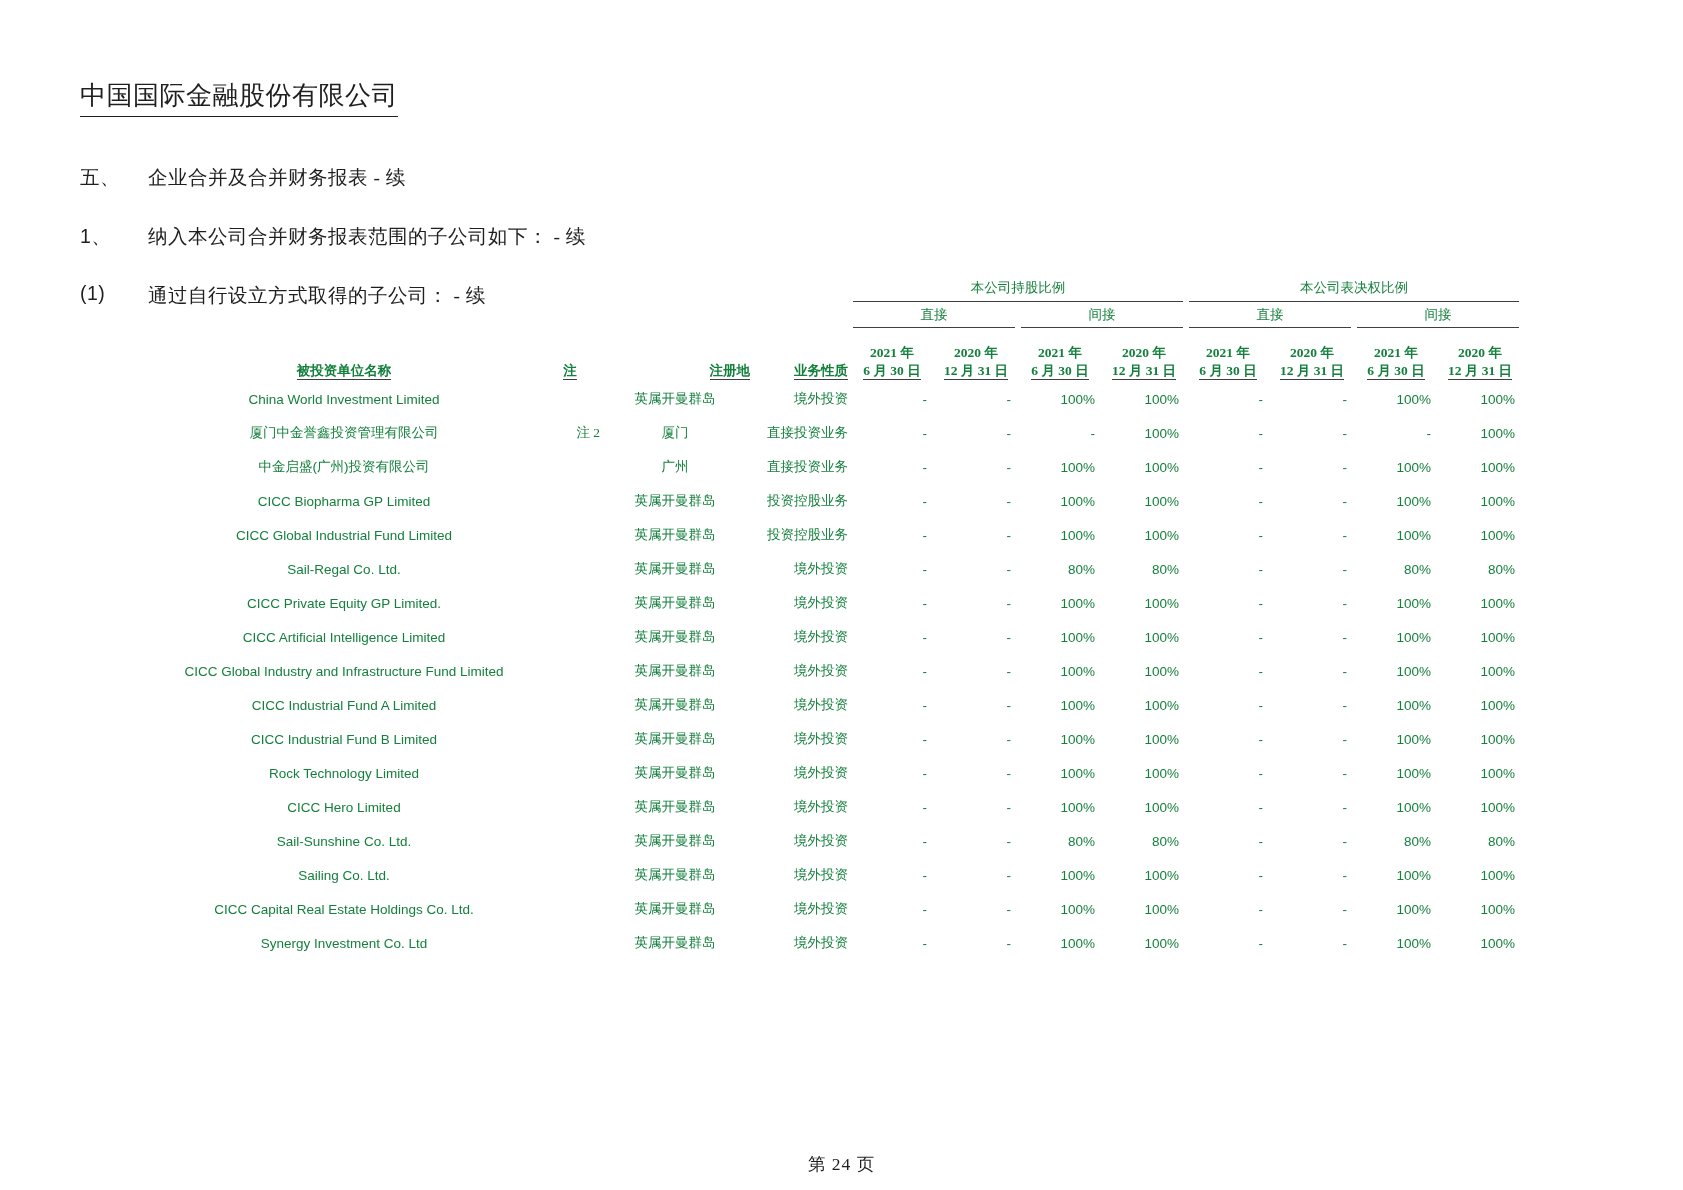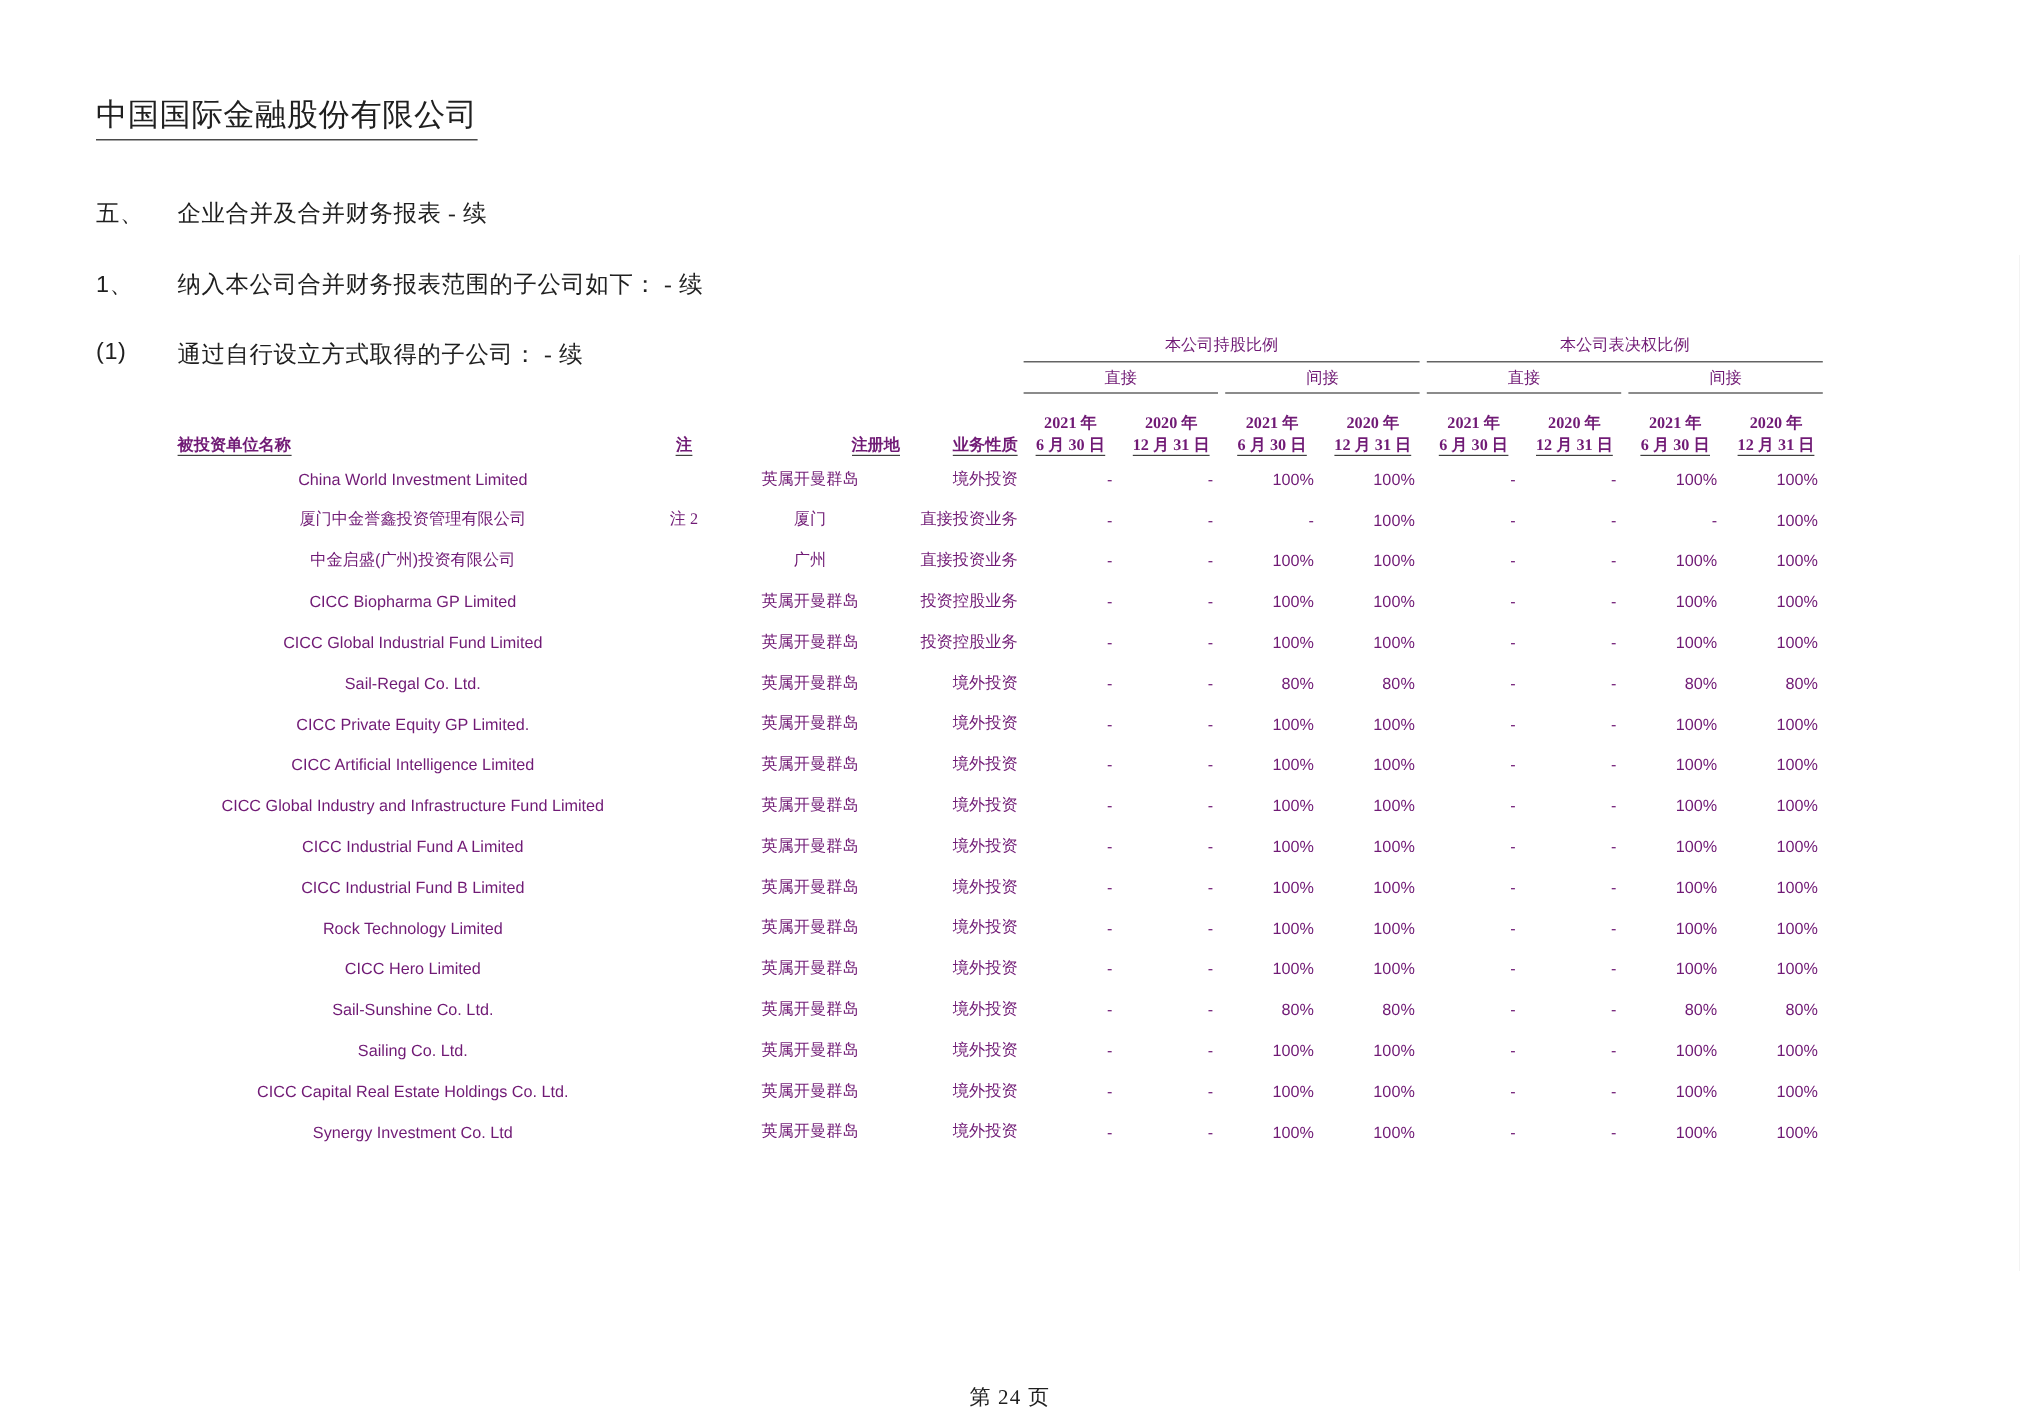--- a/index.html
+++ b/index.html
@@ -39,49 +39,49 @@
   .section.s3 { top: 282px; }
 
   table.subs {
     position: absolute;
     top: 274px;
     left: 148px;
     width: 1374px;
     border-collapse: collapse;
     table-layout: fixed;
     font-size: 13.5px;
-    color: #701a75;
+    color: #15803d;
   }
   th { font-weight: normal; }
 
   tr.grp-row th { height: 28px; vertical-align: bottom; }
   .grp-inner {
     text-align: center;
     border-bottom: 1px solid #3f3f3f;
     padding-bottom: 4px;
     margin: 0 3px;
   }
   tr.sub-row th { height: 26px; vertical-align: bottom; margin-top: 30px; }
   .sub-inner {
     text-align: center;
     border-bottom: 1px solid #3f3f3f;
     padding-bottom: 3px;
     margin: 0 3px;
   }
   tr.col-row th { height: 54px; vertical-align: bottom; padding-bottom: 2px; font-weight: bold; }
-  tr.col-row th.c-name { text-align: left; }
+  tr.col-row th.c-name { text-align: center; }
   tr.col-row th.c-note { text-align: center; }
   tr.col-row th.c-place { text-align: right; }
   tr.col-row th.c-biz { text-align: right; padding-right: 2px; }
   tr.col-row th.c-val { text-align: center; line-height: 18px; }
   .u { border-bottom: 1px solid #3f3f3f; padding-bottom: 1px; }
 
   tbody td { height: 34px; vertical-align: middle; }
   td.c-name { text-align: center; }
-  td.c-note { text-align: center; }
+  td.c-note { text-align: right; }
   td.c-place { text-align: center; }
   td.c-biz { text-align: right; padding-right: 2px; }
   td.c-val { text-align: right; padding-right: 7px; }
 
   .footer {
     position: absolute;
     top: 1152px;
     left: 0;
     right: 0;
     text-align: center;

